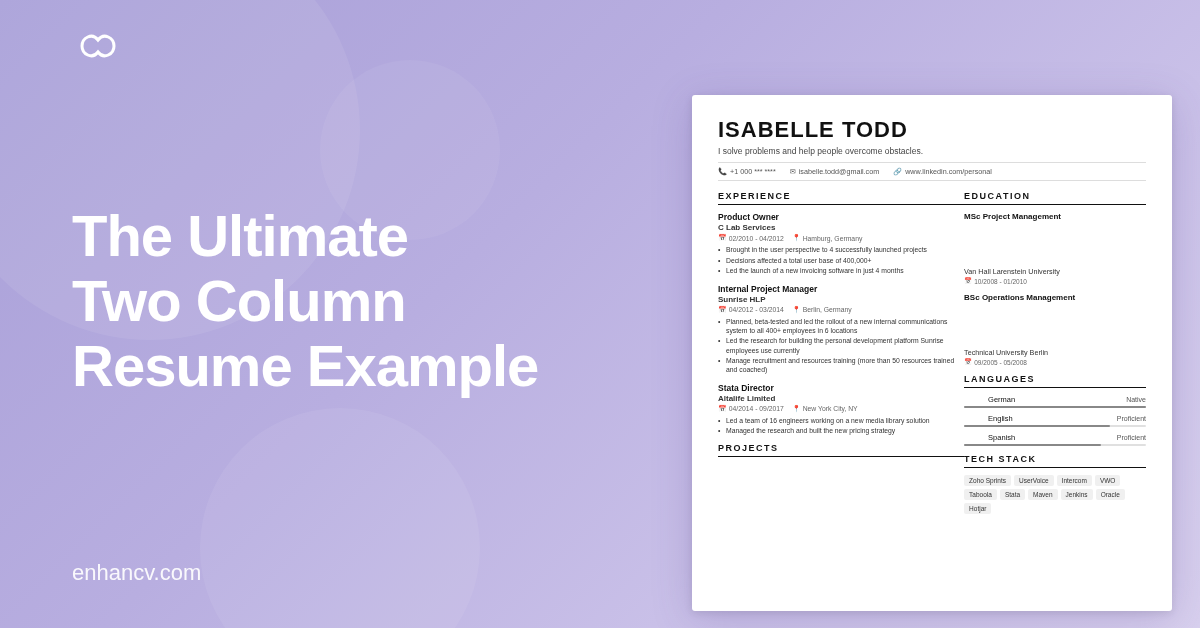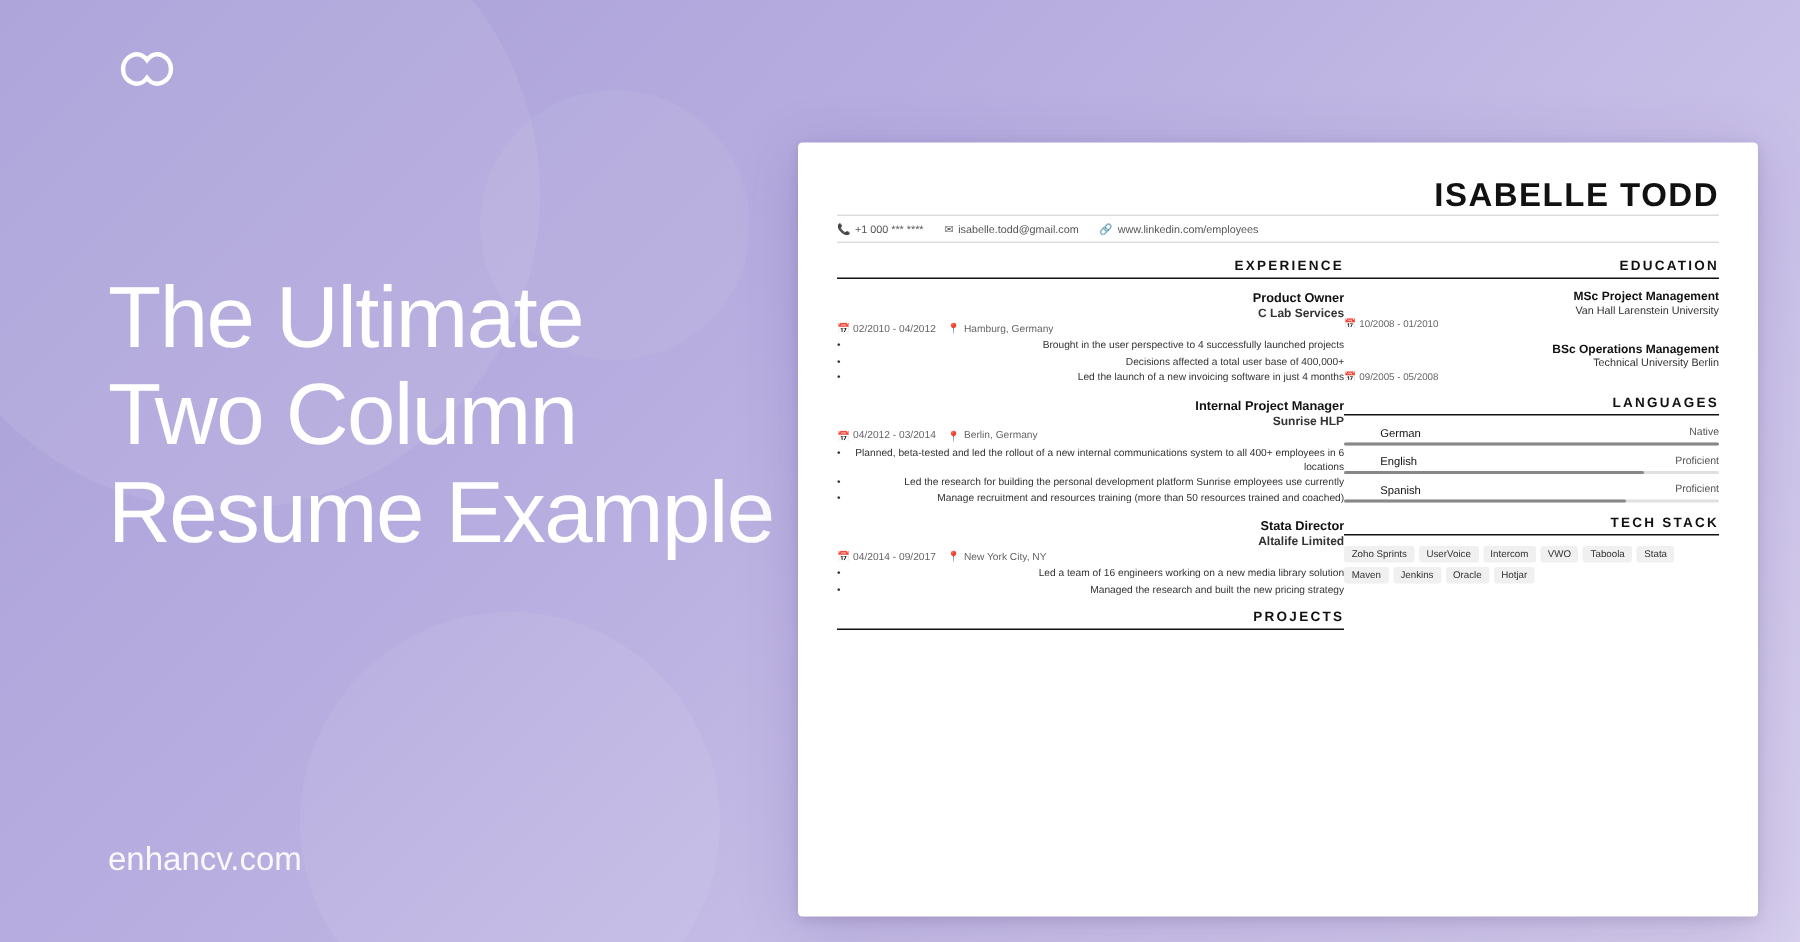--- a/index.html
+++ b/index.html
@@ -55,48 +55,48 @@
 
     
     .left-content {
       position: absolute;
       left: 72px;
       top: 180px;
       width: 480px;
     }
     .headline {
       font-size: 58px;
-      font-weight: 400;
+      font-weight: 700;
       color: #ffffff;
       line-height: 1.12;
       letter-spacing: -1px;
+      margin-top: 24px;
     }
     .website {
       position: absolute;
       bottom: 42px;
       left: 72px;
       font-size: 22px;
       color: #ffffff;
       font-weight: 400;
       opacity: 0.92;
     }
 
     
     .resume-card {
       position: absolute;
       right: 28px;
       top: 95px;
-      width: 640px;
+      width: 480px;
       height: 516px;
       background: #ffffff;
       box-shadow: 0 8px 40px rgba(80,60,140,0.22), 0 2px 8px rgba(0,0,0,0.10);
       border-radius: 3px;
       overflow: hidden;
       font-family: 'Arial', sans-serif;
-      text-align: right;
     }
 
     .resume-inner {
       padding: 22px 26px 14px 26px;
       overflow: hidden;
       height: 100%;
     }
 
     
     .resume-header {
@@ -204,20 +204,21 @@
       margin-bottom: 8px;
     }
     .edu-degree {
       font-size: 8px;
       font-weight: 700;
       color: #111;
     }
     .edu-school {
       font-size: 7.2px;
       color: #333;
+      margin-top: 46px;
     }
     .edu-date {
       font-size: 6.5px;
       color: #666;
       display: flex;
       align-items: center;
       gap: 2px;
       margin-top: 1px;
     }
 
@@ -319,32 +320,33 @@
   </div>
 </div>
 
 <div class="website">enhancv.com</div>
 
 <div class="resume-card">
   <div class="resume-inner">
 
     <div class="resume-header">
       <div class="resume-name">ISABELLE TODD</div>
+      <div class="resume-tagline">I solve problems and help people overcome obstacles.</div>
       <div class="resume-contact">
         <span>
           <span>📞</span>
           <span>+1 000 *** ****</span>
         </span>
         <span>
           <span>✉</span>
           <span>isabelle.todd@gmail.com</span>
         </span>
         <span>
           <span>🔗</span>
-          <span>www.linkedin.com/employees</span>
+          <span>www.linkedin.com/personal</span>
         </span>
       </div>
     </div>
 
     <div class="resume-columns">
 
       <div class="col-left">
 
         <div class="section-title">EXPERIENCE</div>
 

